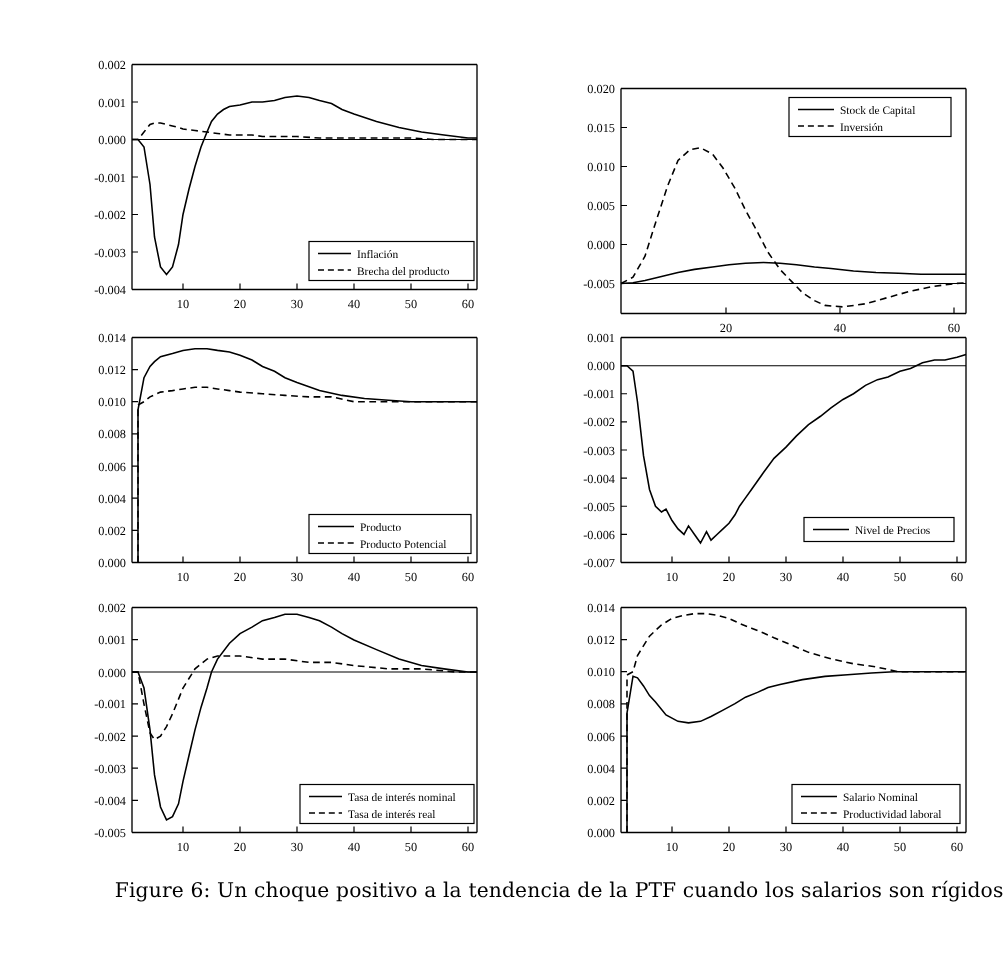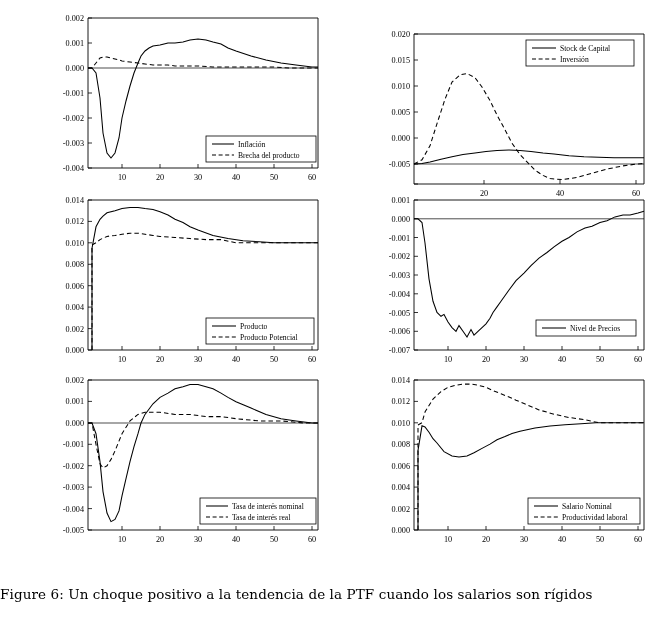--- a/index.html
+++ b/index.html
@@ -17,30 +17,31 @@
   }
   .figure-grid {
     position: absolute;
     left: 0;
     top: 0;
     width: 669px;
     height: 560px;
   }
   .panel {
     position: absolute;
+    margin-top: 25px;
   }
   .panel svg {
     display: block;
   }
   .caption {
     position: absolute;
     left: 0;
     top: 586px;
     width: 669px;
-    text-align: left;
+    text-align: right;
     font-family: "DejaVu Serif", serif;
     font-size: 13.5px;
     letter-spacing: 0.1px;
   }
   text {
     font-family: "Liberation Serif", serif;
   }
   .ticklabel {
     font-size: 8.2px;
     fill: #000;

